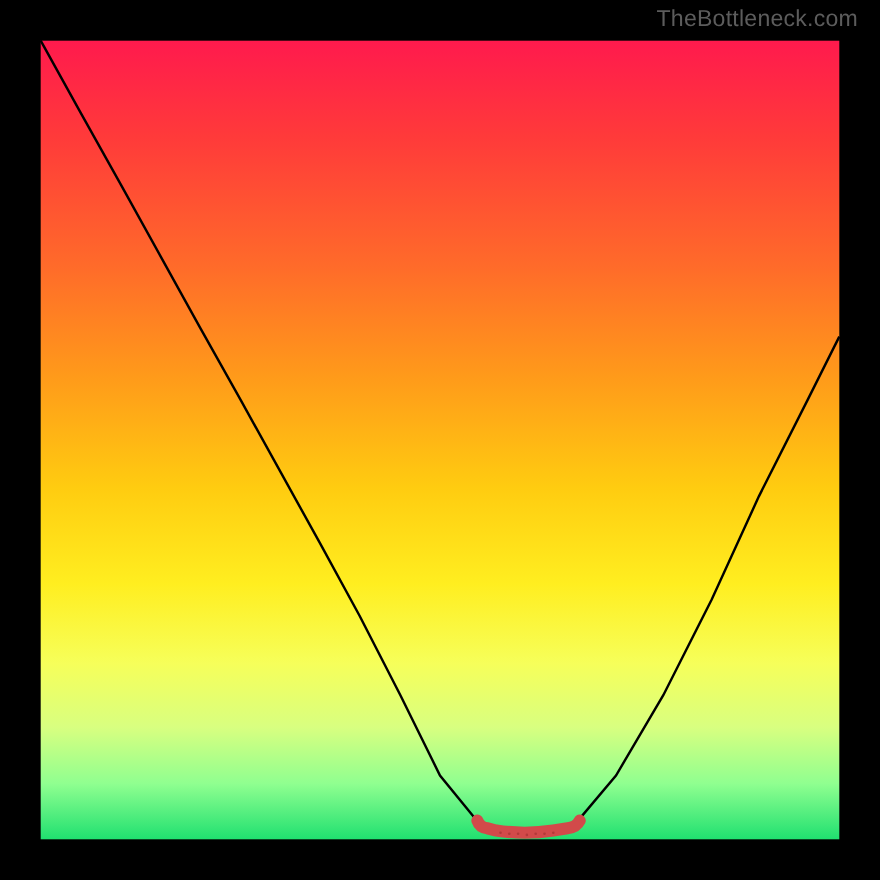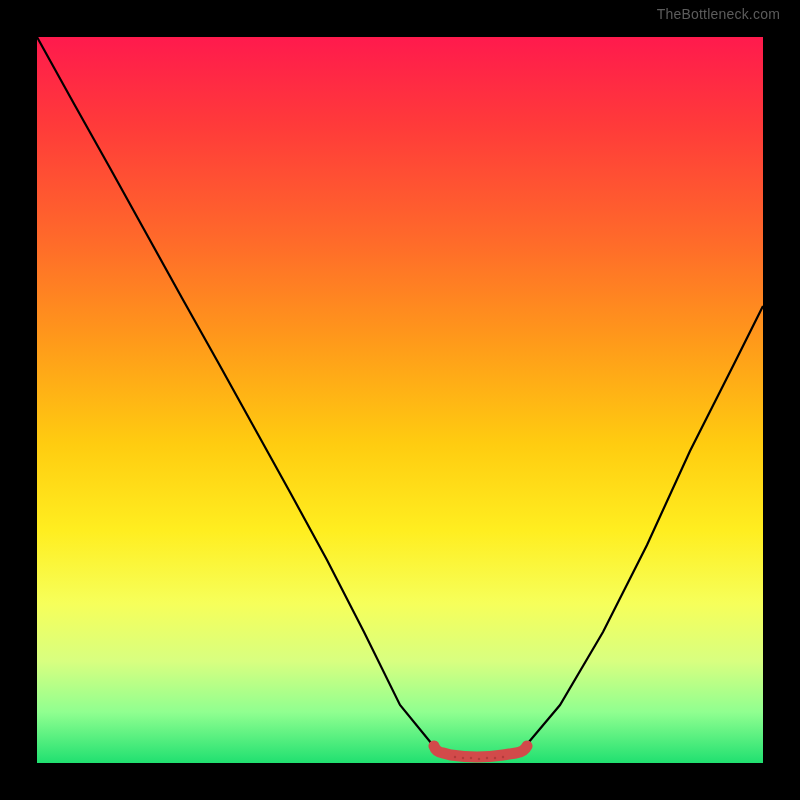--- a/index.html
+++ b/index.html
@@ -38,21 +38,21 @@
       #d8ff80 86%,
       #90ff90 93%,
       #20e070 100%
     );
   }
   .watermark {
     position: absolute;
     top: 6px;
     right: 20px;
     color: #5c5c5c;
-    font-size: 14px;
+    font-size: 21px;
     font-weight: 500;
     letter-spacing: 0.2px;
     user-select: none;
   }
   svg.curve {
     position: absolute;
     left: 0;
     top: 0;
     width: 726px;
     height: 726px;

